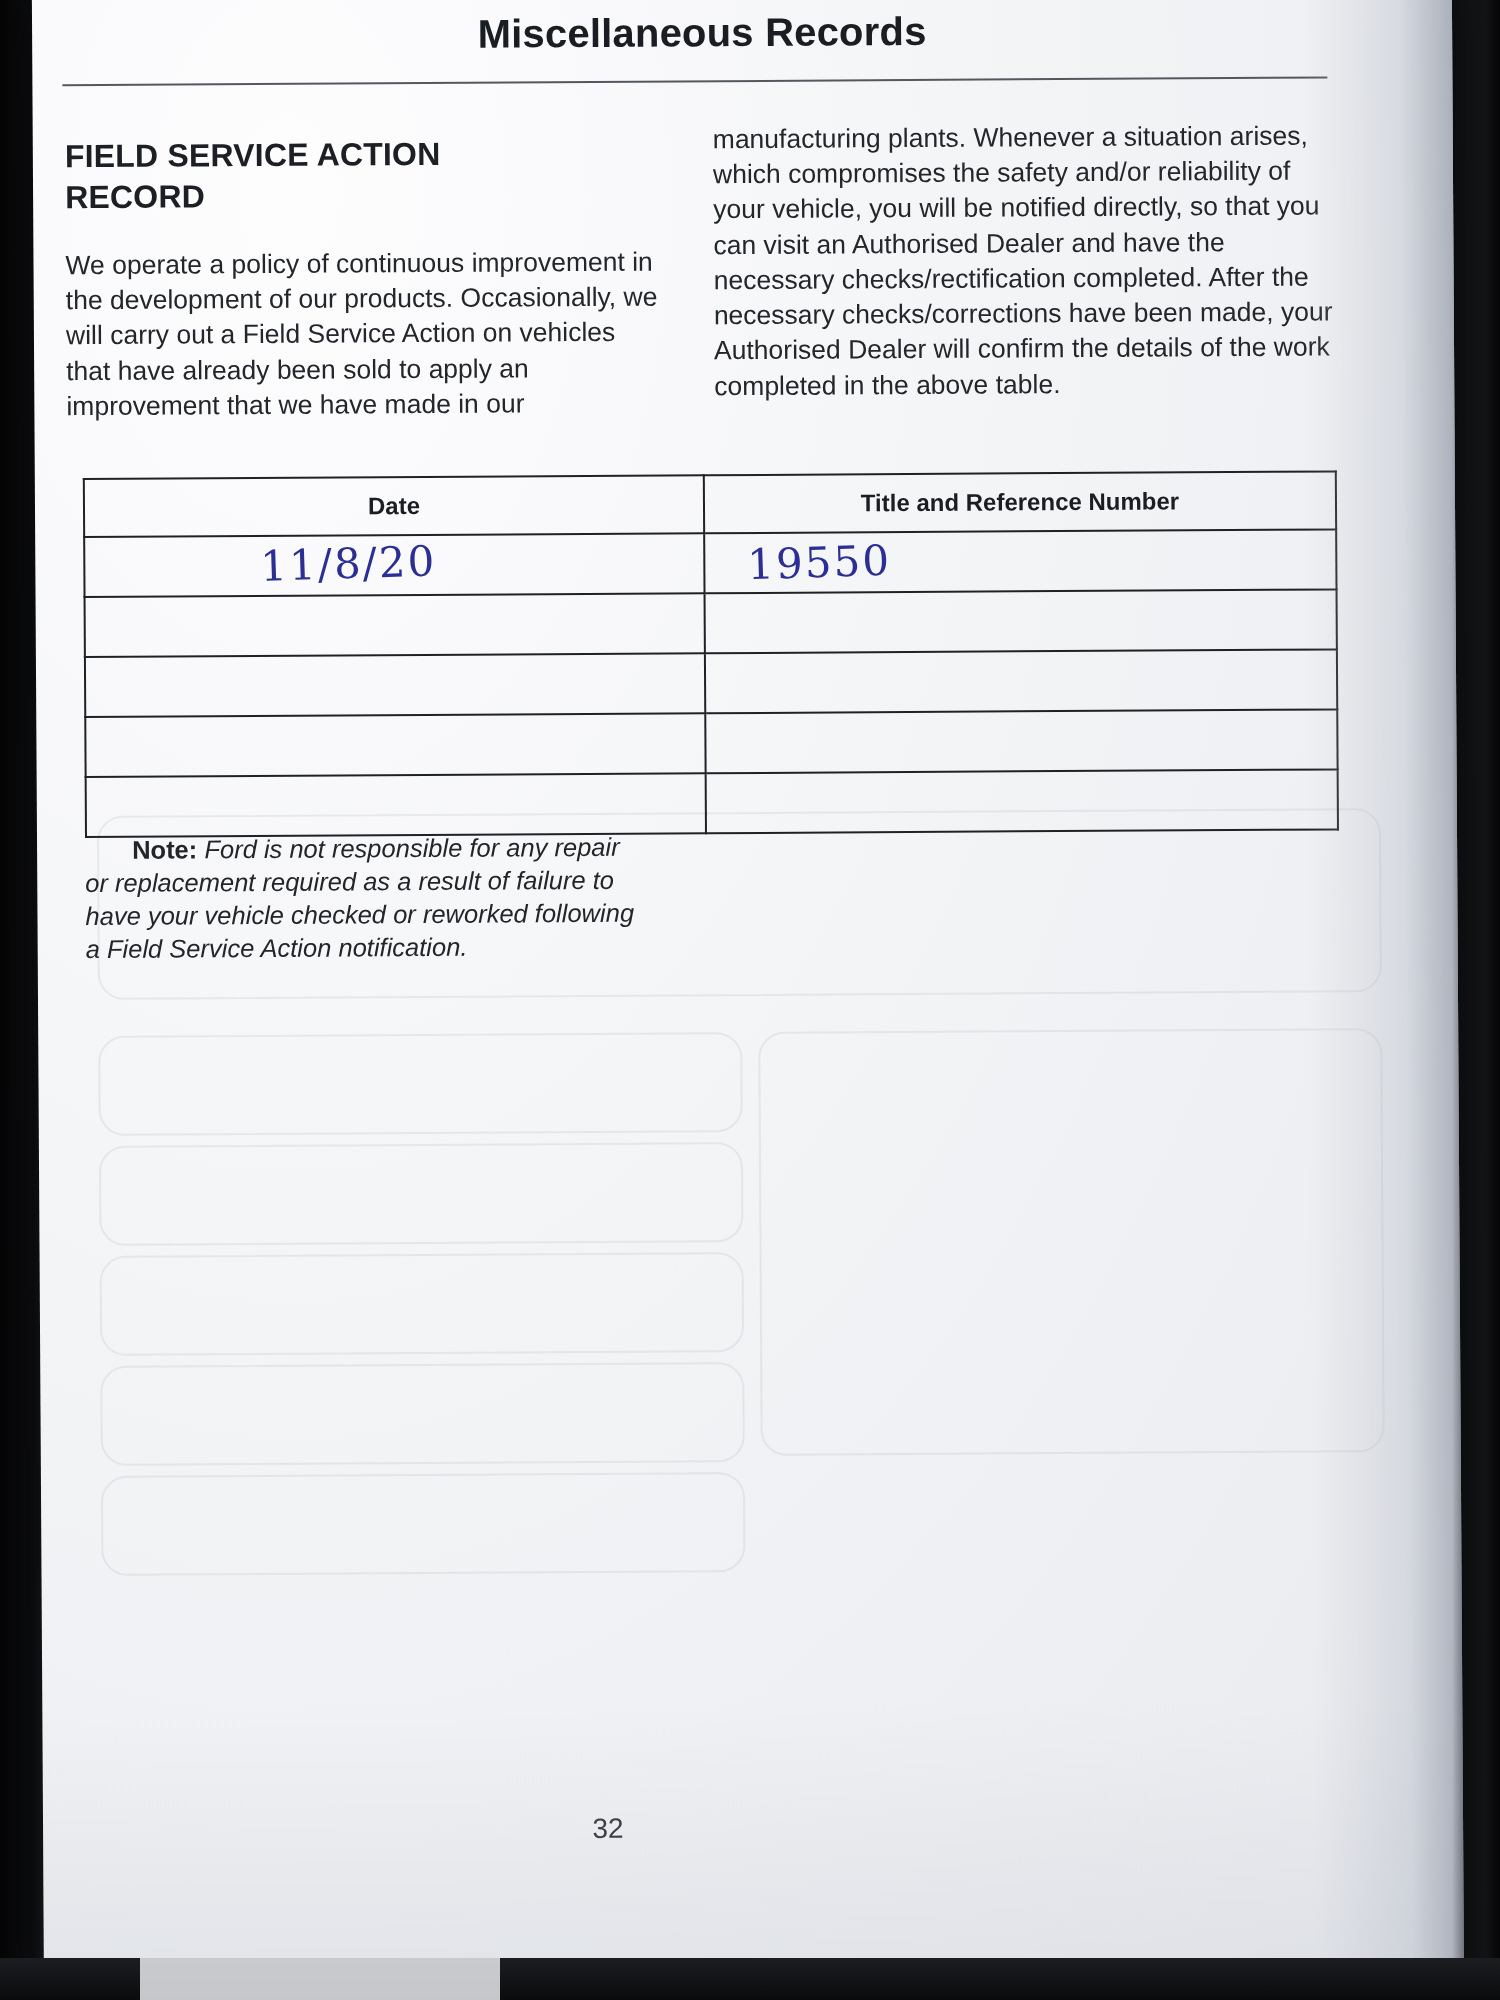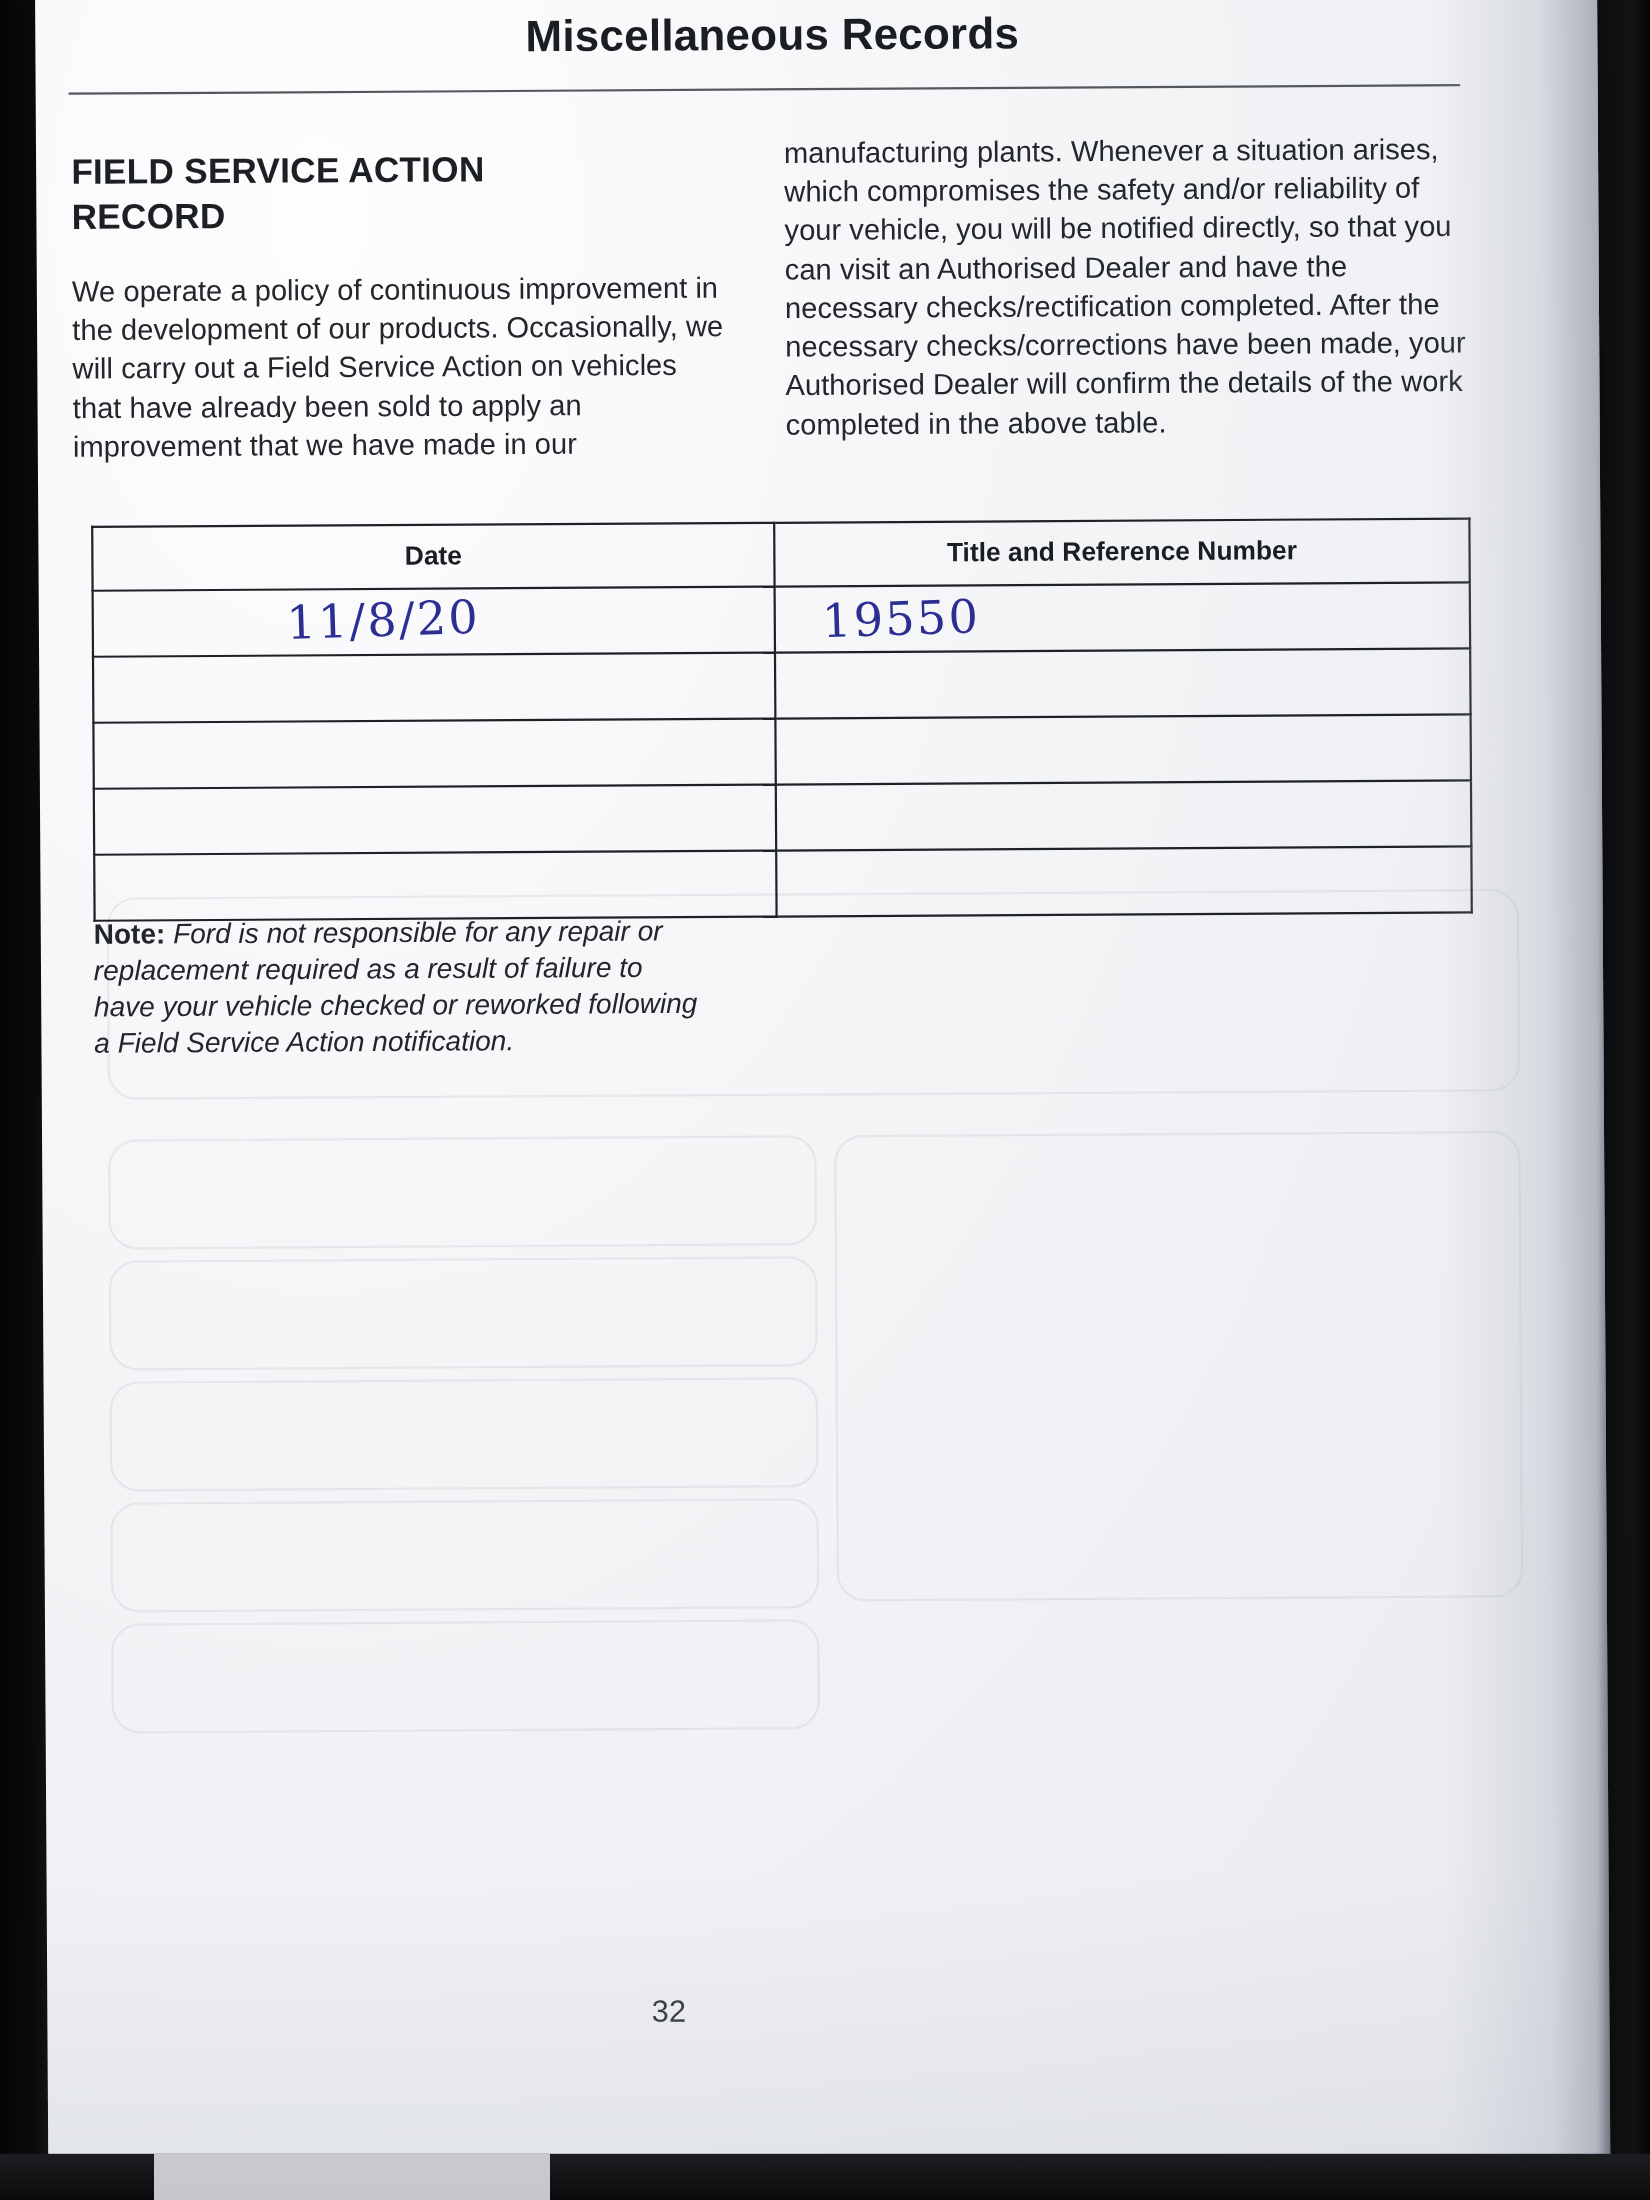--- a/index.html
+++ b/index.html
@@ -173,20 +173,21 @@
     top: 838px;
     width: 560px;
     font-size: 25.5px;
     line-height: 1.3;
     font-style: italic;
     color: #22252a;
   }
   .note b {
     font-style: normal;
     font-weight: 700;
+    margin-left: 47px;
   }
 
   .page-number {
     position: absolute;
     left: 0;
     top: 1820px;
     width: 1130px;
     text-align: center;
     font-size: 28px;
     color: #3d4147;

